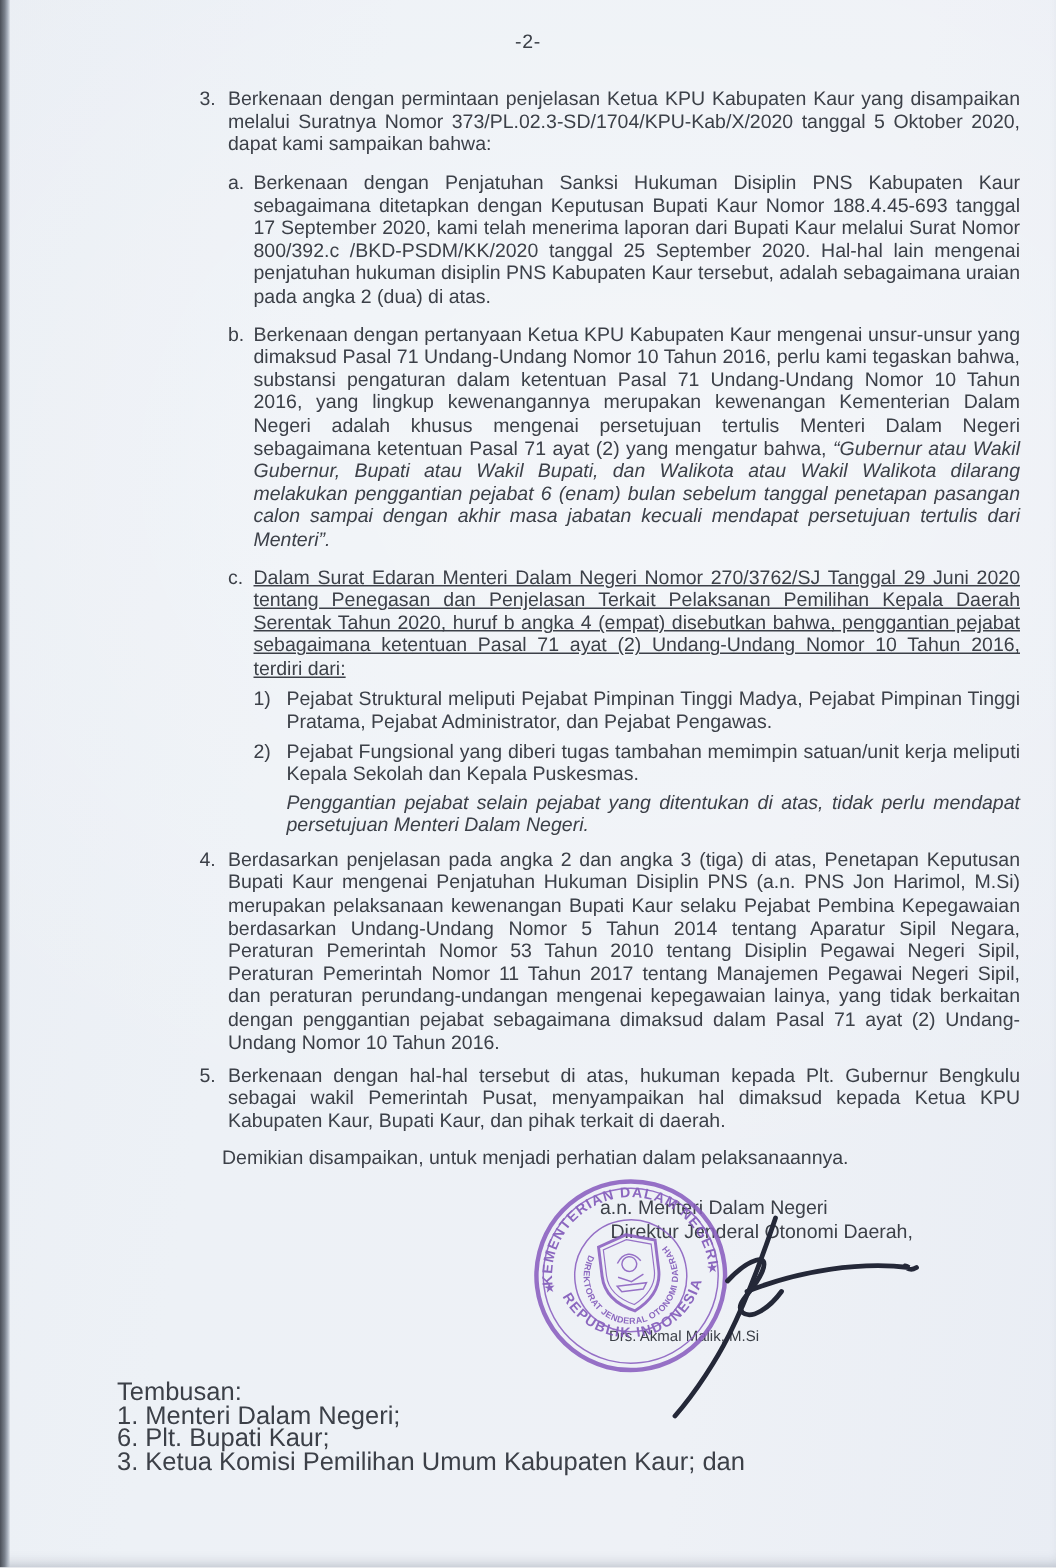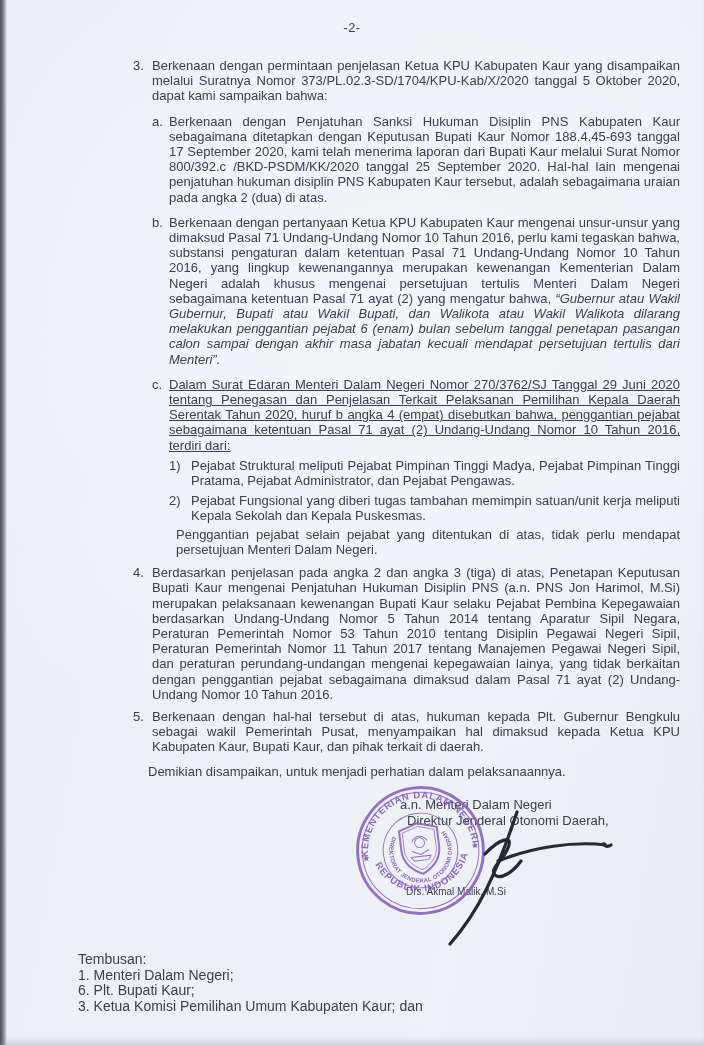--- a/index.html
+++ b/index.html
@@ -29,35 +29,35 @@
   .li { display:flex; align-items:flex-start; }
   .li-num { flex:0 0 19px; }
   .li-body { flex:1; text-align:justify; }
   .sub { display:flex; align-items:flex-start; margin-top:10px; }
   .sub + .sub { margin-top:10px; }
   .sub-label { flex:0 0 17px; }
   .sub-body { flex:1; text-align:justify; }
   .sub3 { display:flex; align-items:flex-start; margin-top:5px; }
   .sub3-label { flex:0 0 22px; }
   .sub3-body { flex:1; text-align:justify; }
-  .note-par { margin:3px 0 0 7px; text-align:justify; }
+  .note-par { margin:3px 0 0 22px; text-align:justify;font-style:italic; }
   .quote-italic { font-style:italic; }
   .closing { margin-top:9px; margin-left:15px; }
   .sig-line1 { position:absolute; left:400px; top:797px; font-size:13px; }
   .sig-line2 { position:absolute; left:407px; top:813px; font-size:13px; }
   .sig-name  { position:absolute; left:406px; top:886px; font-size:10px; }
   .stamp {
     position:absolute; left:355px; top:785px; width:131px; height:131px;
     transform:rotate(-7deg); opacity:.88;
   }
   .stamp text { fill:#7e55b8; font-family:"Liberation Sans",sans-serif; font-weight:bold; }
   .stamp .ring { stroke:#8a5fc0; fill:none; }
   .signature-svg { position:absolute; left:438px; top:792px; width:180px; height:155px; }
   .signature-svg path { stroke:#242838; stroke-width:3.2; fill:none; stroke-linecap:round; }
-  #tembusan { position:absolute; left:78px; top:952px; font-size:14px; line-height:15.5px; }
+  #tembusan { position:absolute; left:78px; top:920px; font-size:17px; line-height:15.5px; }
 </style>
 </head>
 <body>
 
 <div class="page">
   <div class="edge-left"></div>
 
   <div class="page-number">-2-</div>
 
   <div id="content">

